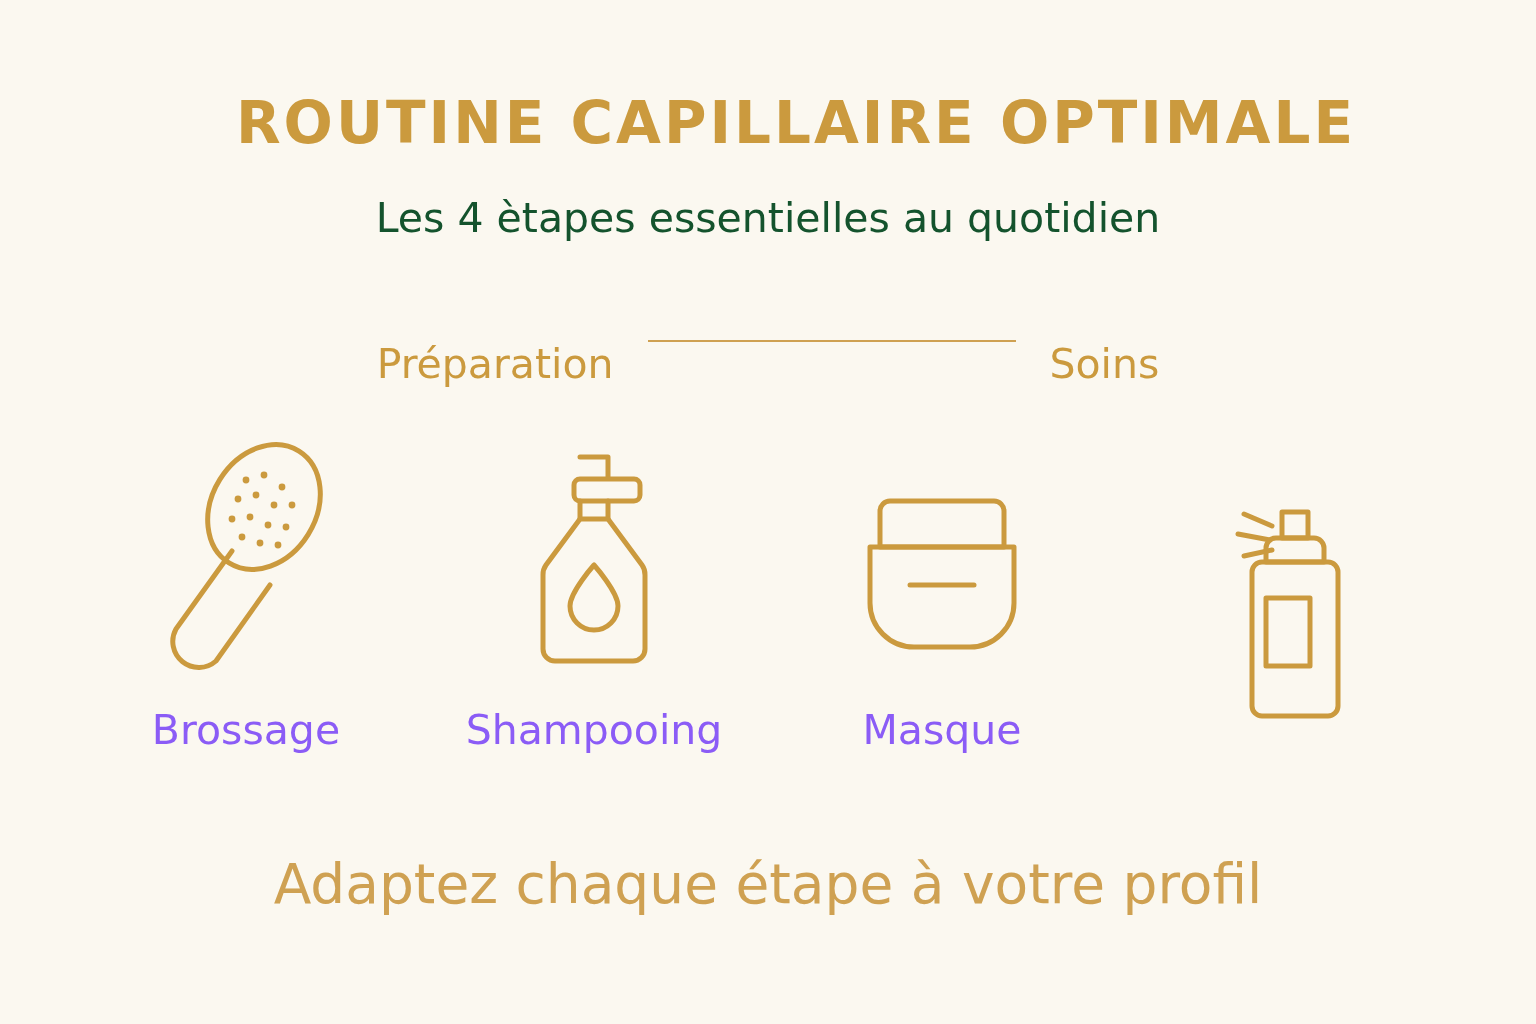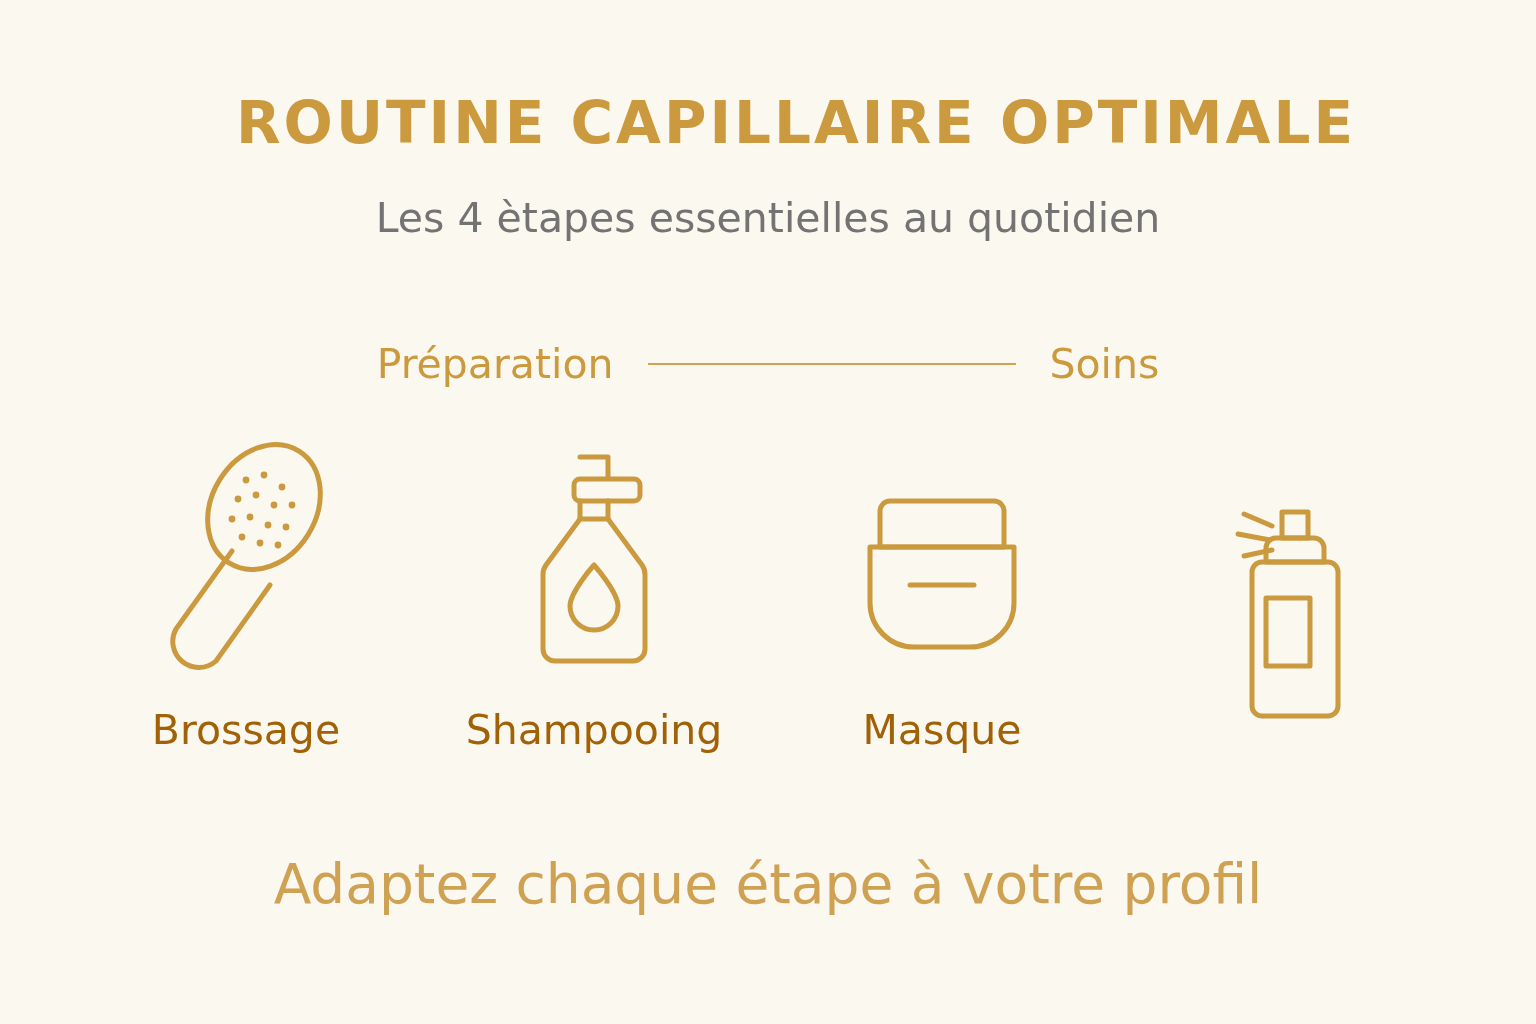--- a/index.html
+++ b/index.html
@@ -36,32 +36,32 @@
     padding-left: 28px;
   }
   .subtitle {
     position: absolute;
     top: 194px;
     left: 0;
     width: 100%;
     text-align: center;
     font-size: 41px;
     font-weight: 400;
-    color: #737373;
+    color: #14532d;
     line-height: 1.2;
   }
 
   
   .phases {
     position: absolute;
     top: 340px;
     left: 0;
     width: 100%;
     display: flex;
-    align-items: center;
+    align-items: flex-start;
     justify-content: center;
     gap: 34px;
   }
   .phase-label {
     font-size: 41px;
     color: #cb9a3e;
     white-space: nowrap;
   }
   .phase-connector {
     width: 368px;
@@ -87,21 +87,21 @@
   }
   .step-icon {
     height: 260px;
     display: flex;
     align-items: center;
     justify-content: center;
   }
   .step-label {
     margin-top: 18px;
     font-size: 41px;
-    color: #a16207;
+    color: #8b5cf6;
     text-align: center;
     line-height: 1.1;
   }
 
   
   .footer-note {
     position: absolute;
     top: 852px;
     left: 0;
     width: 100%;

